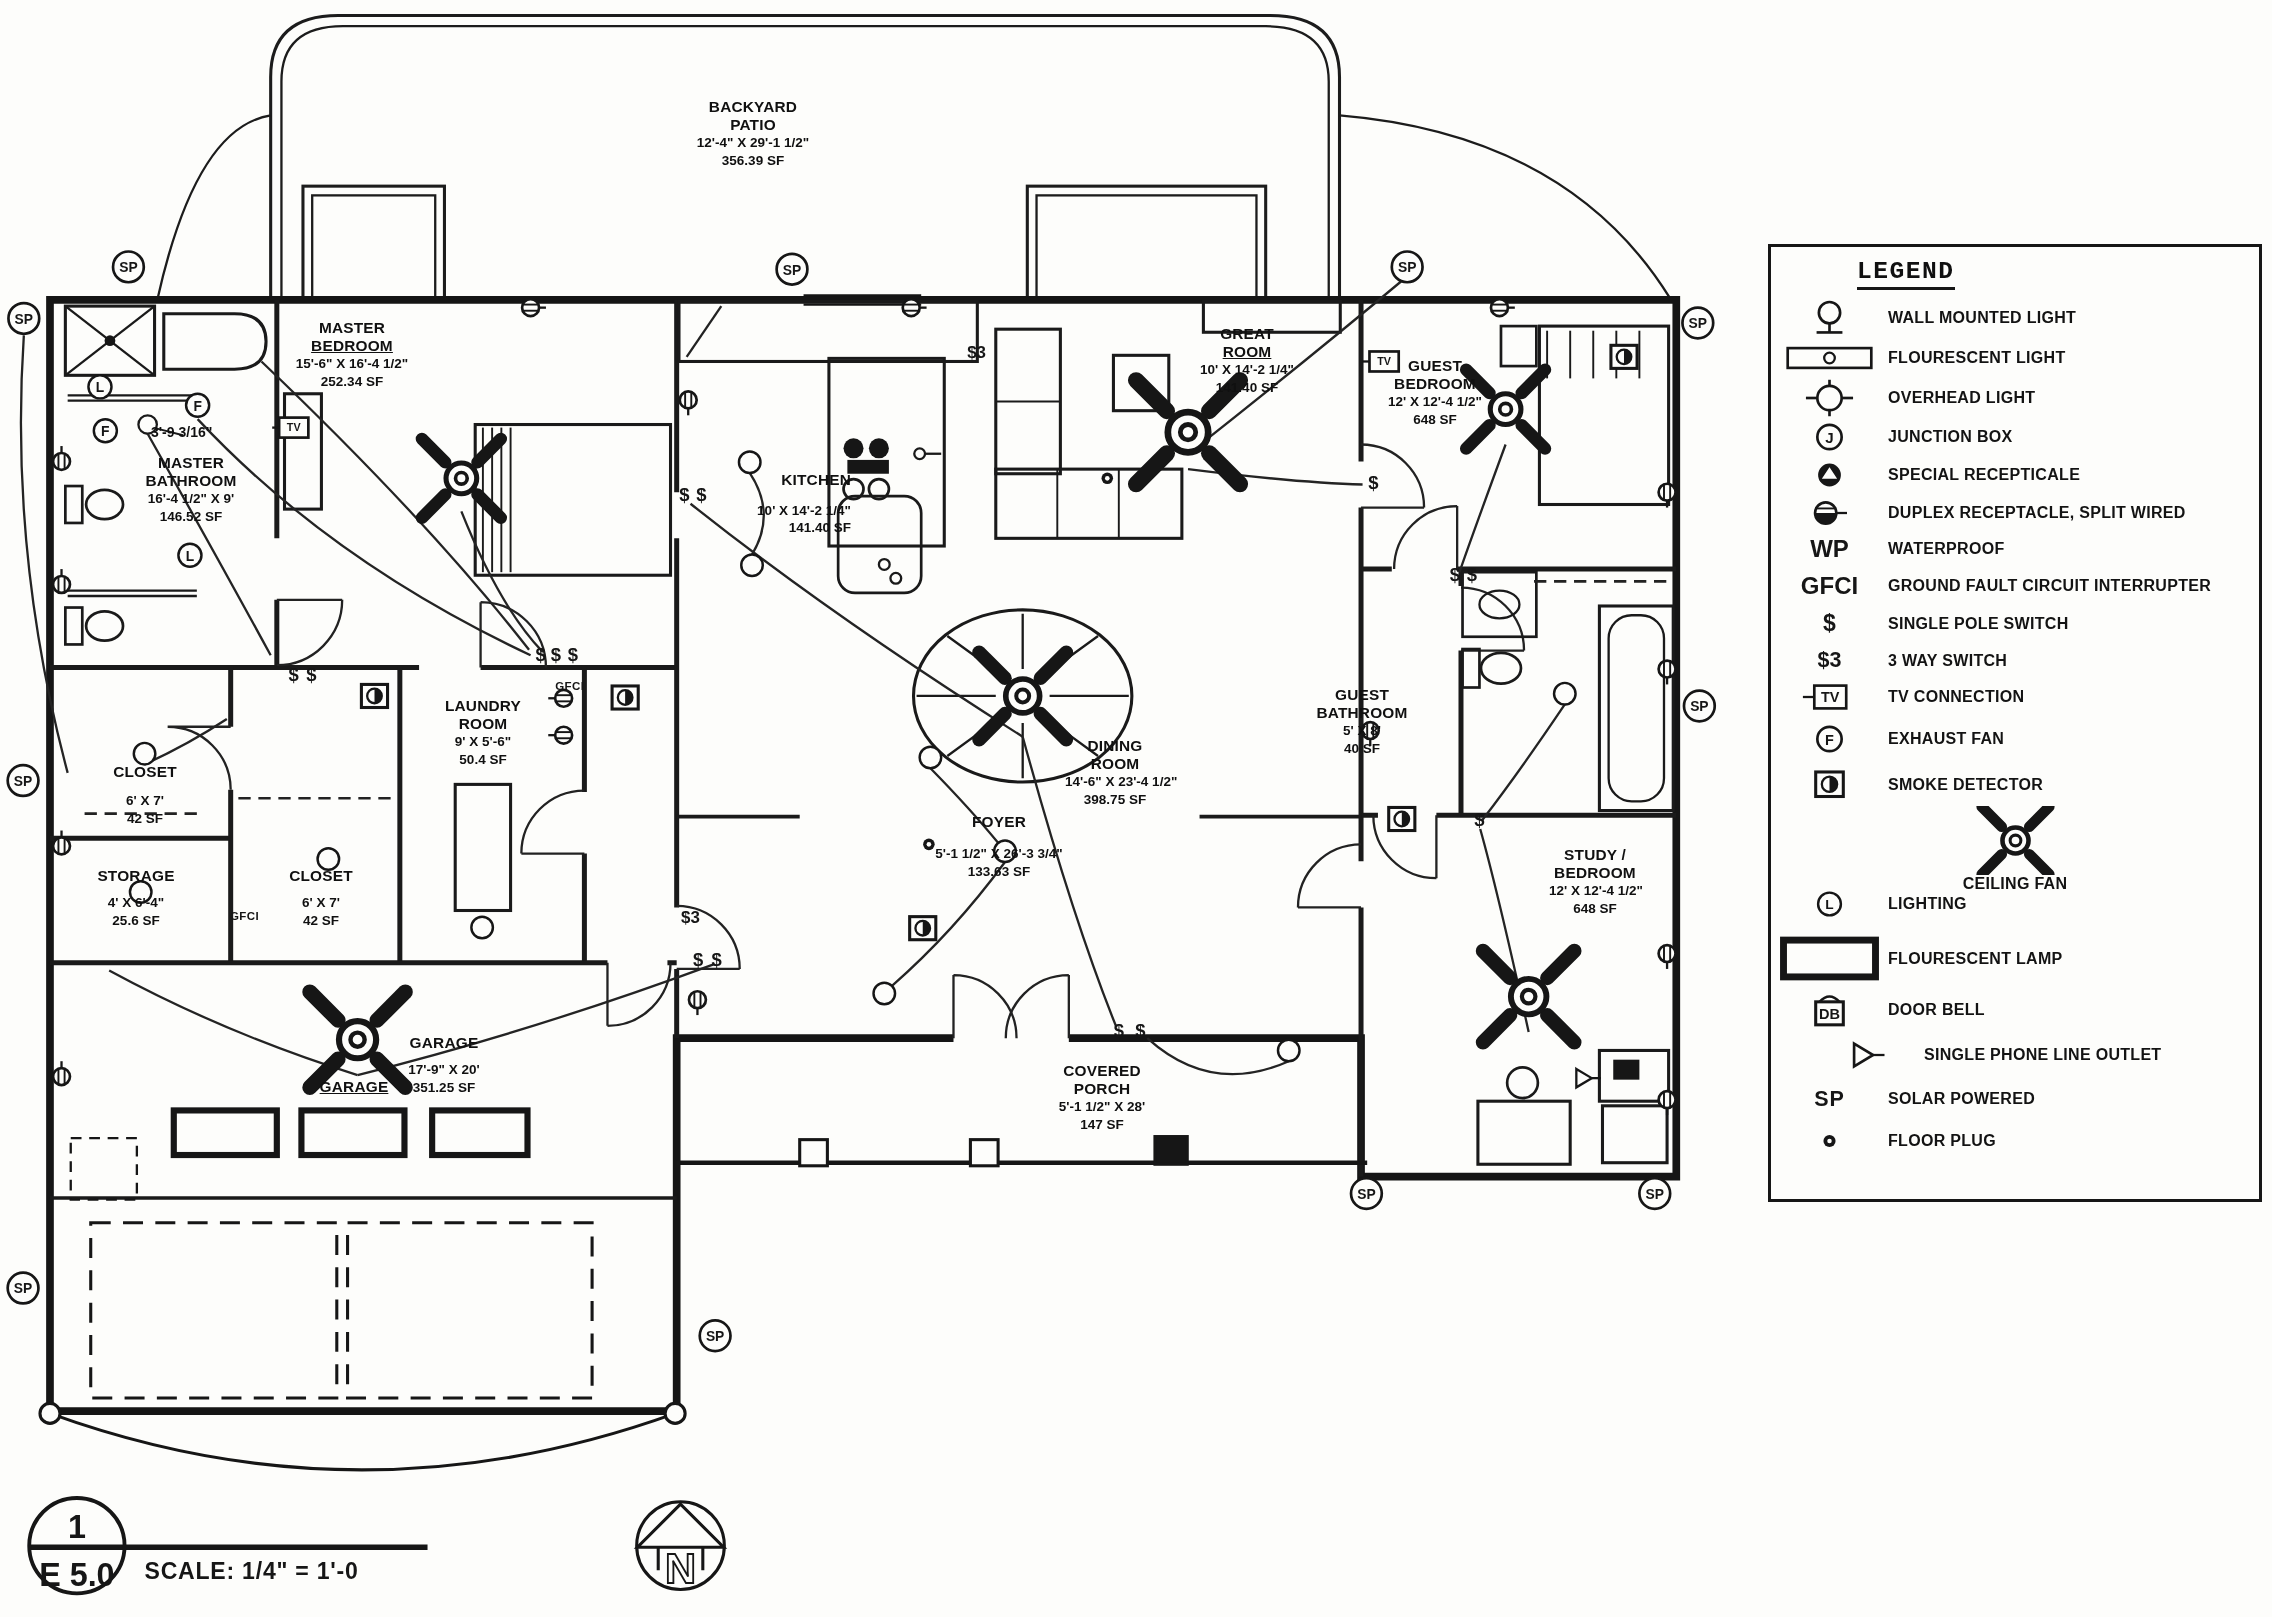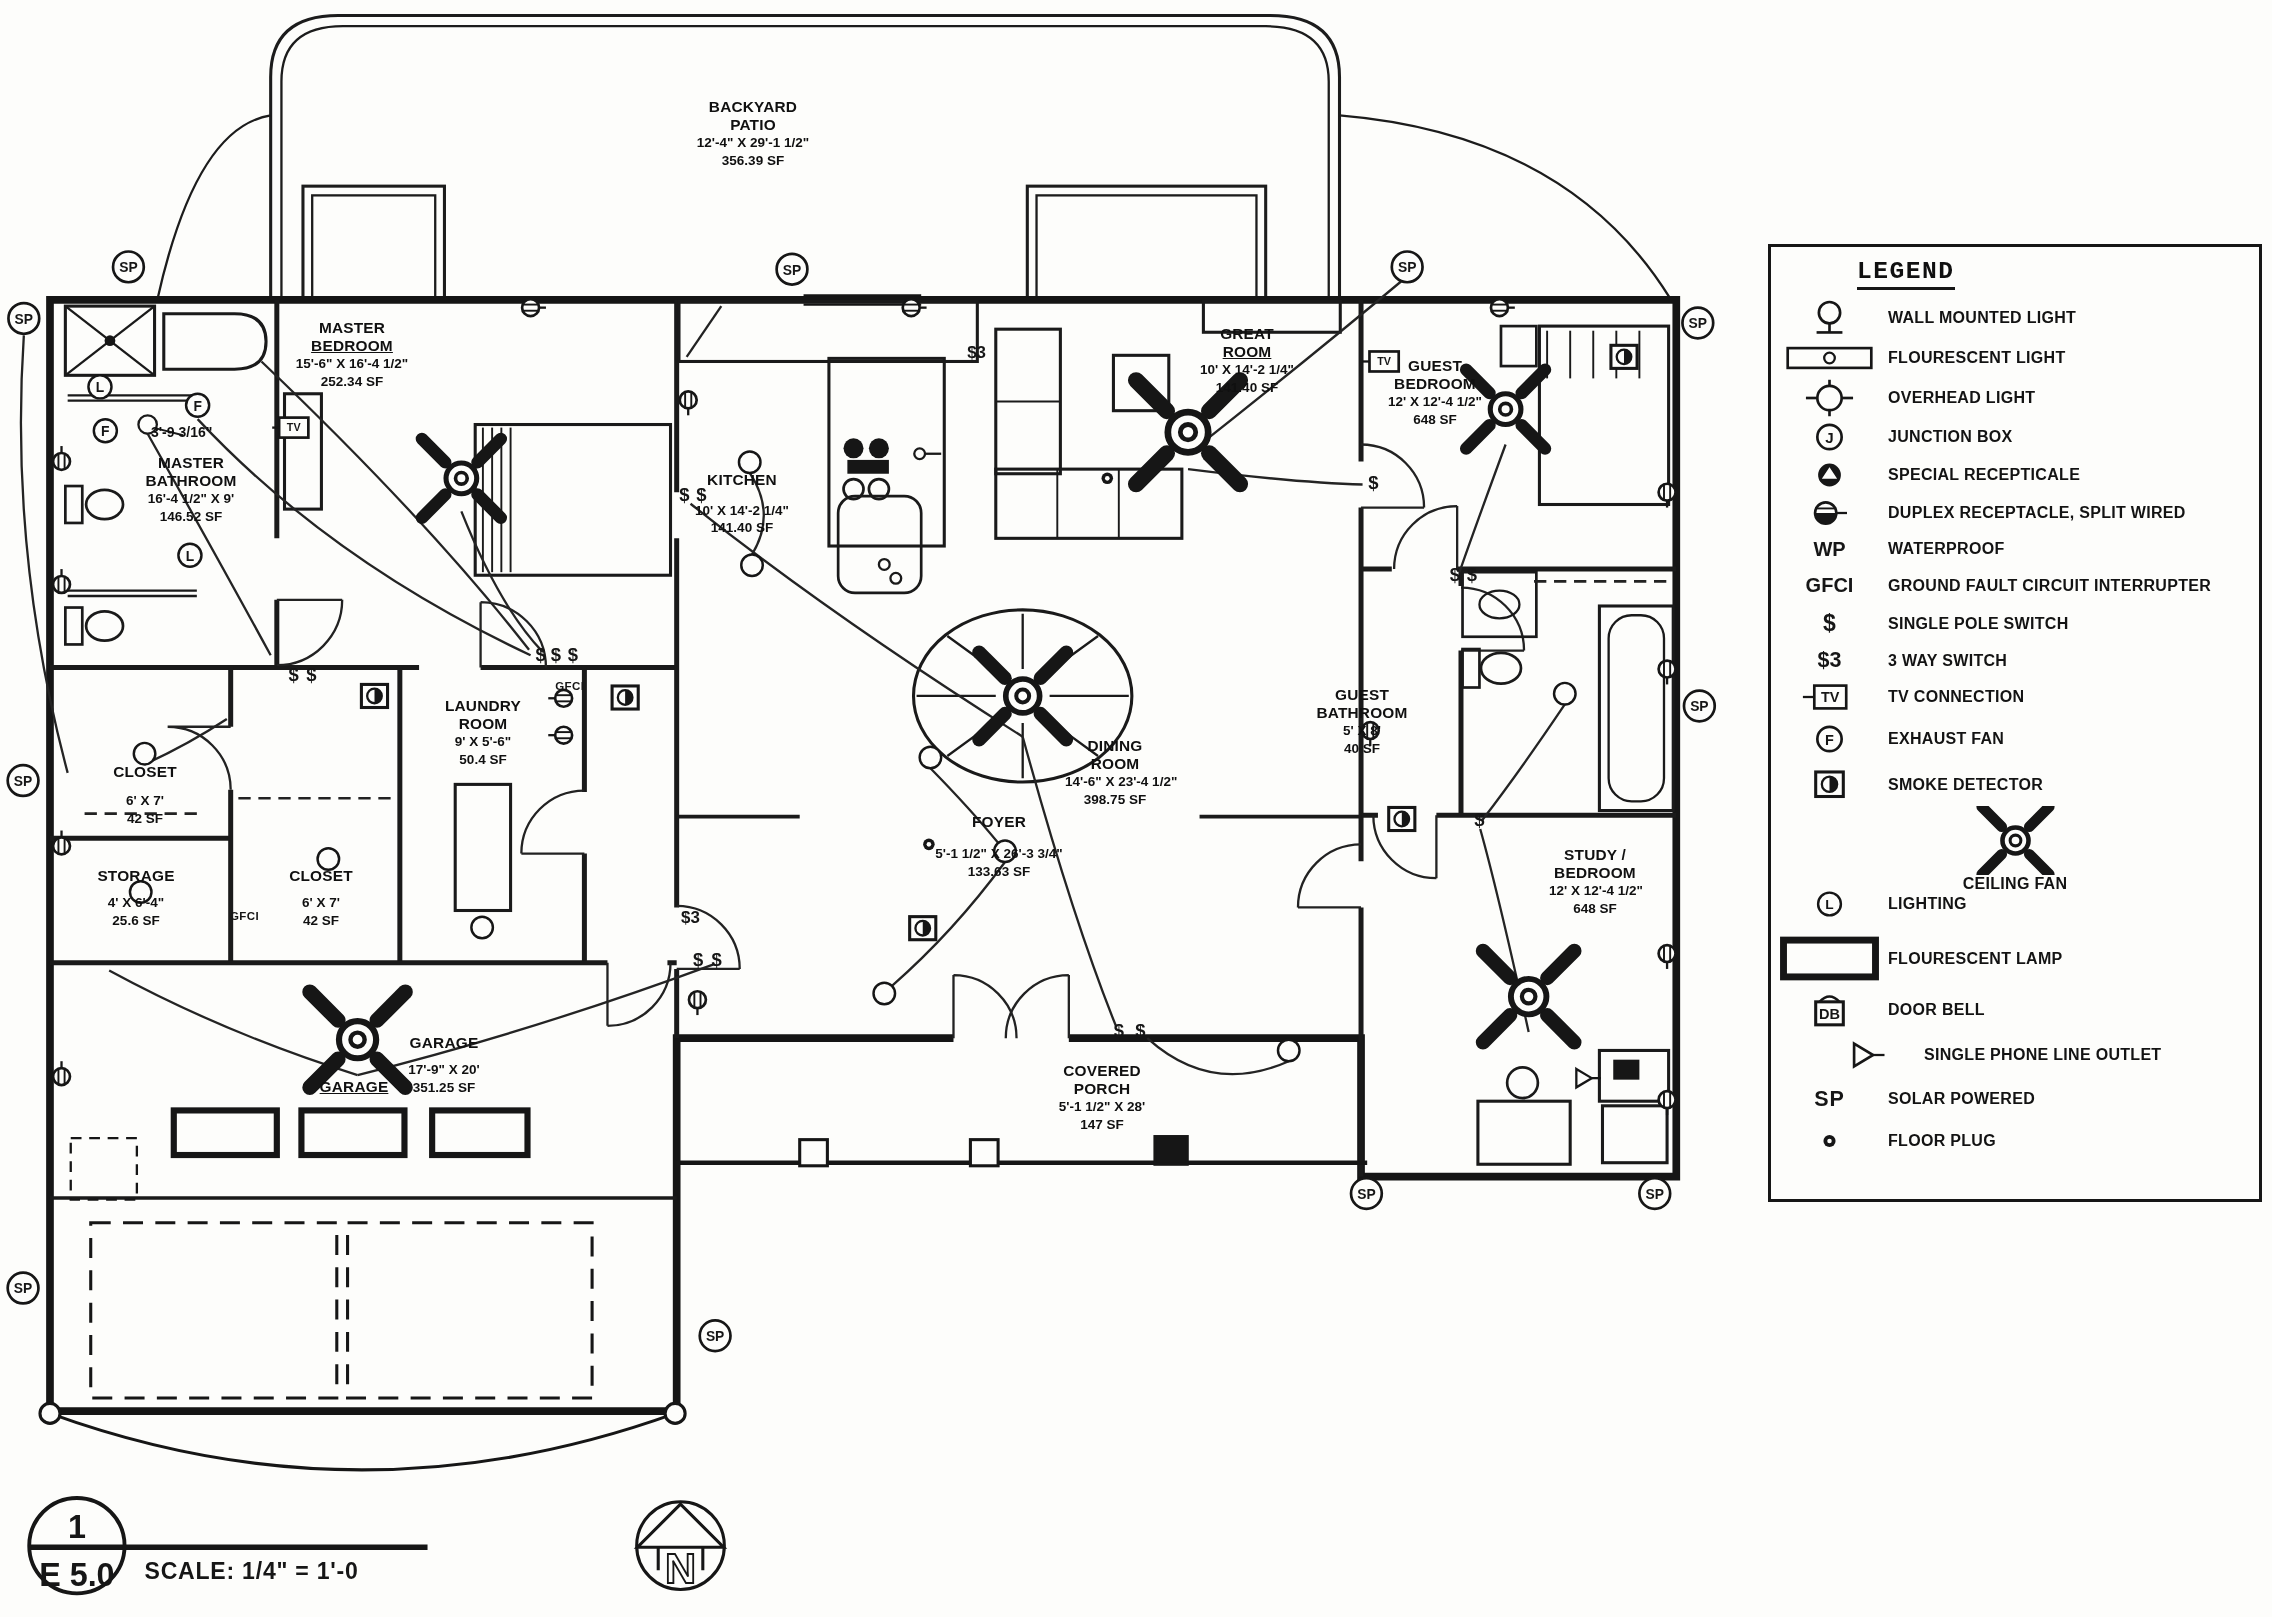--- a/index.html
+++ b/index.html
@@ -26,21 +26,21 @@
   .anno{position:absolute;font-size:14px;font-weight:700;color:#101010;white-space:nowrap;}
   
   .legend{position:absolute;left:1768px;top:244px;width:494px;height:958px;border:3.8px solid #161616;background:#fdfdfb;box-sizing:border-box;}
   .legend-title{margin:10.8px 0 7.7px 86px;font-size:24.6px;font-weight:700;letter-spacing:1.5px;display:inline-block;border-bottom:3.1px solid #161616;padding-bottom:2.3px;color:#101010;font-family:Liberation Mono, monospace;}
   .lg-row{display:flex;align-items:center;height:38px;}
   .lg-row.h52{height:40px;} .lg-row.h46{height:35px;} .lg-row.h47{height:36px;}
   .lg-row.h54{height:42px;} .lg-row.h56{height:43px;margin-left:36px;} .lg-row.h58{height:45px;}
   .lg-row.h62{height:48px;} .lg-row.h64{height:49px;}
   .lg-row.h70{height:54px;} .lg-row.h72{height:55px;} .lg-row.h92{height:71px;flex-direction:column;}
   .lg-sym{width:117px;display:flex;justify-content:center;align-items:center;flex:none;}
-  .lg-symtext{font-weight:700;font-size:20px;color:#161616;}
+  .lg-symtext{font-weight:700;font-size:24px;color:#161616;}
   .lg-label{font-size:16px;font-weight:700;color:#131313;letter-spacing:0.3px;white-space:nowrap;text-align:center;}
 </style>
 </head>
 <body>
 
 <div class="canvas">
 
 <svg class="plan" width="2273" height="1618" viewBox="0 0 2956 2104">
   <defs>
     <g id="sym-fan" stroke="#161616" fill="none">
@@ -424,21 +424,21 @@
   </div>
 
   <div class="anno" style="left:151px;top:424px;">3'-9 3/16"</div>
 
   <div class="room-label" style="left:191px;top:454px;width:115px;">
     <span class="nm">MASTER BATHROOM</span>
     <span class="dm">16'-4 1/2" X 9'</span>
     <span class="ar">146.52 SF</span>
   </div>
 
-  <div class="room-label" style="left:742px;top:471px;width:154px;">
+  <div class="room-label" style="left:774px;top:471px;width:154px;text-align:right;">
     <span class="nm">KITCHEN</span>
     <span class="dm gap" style="margin-top:14px;">10' X 14'-2 1/4"</span>
     <span class="ar">141.40 SF</span>
   </div>
 
   <div class="room-label" style="left:1247px;top:325px;width:154px;">
     <span class="nm">GREAT</span>
     <span class="nm2">ROOM</span>
     <span class="dm">10' X 14'-2 1/4"</span>
     <span class="ar">141.40 SF</span>

